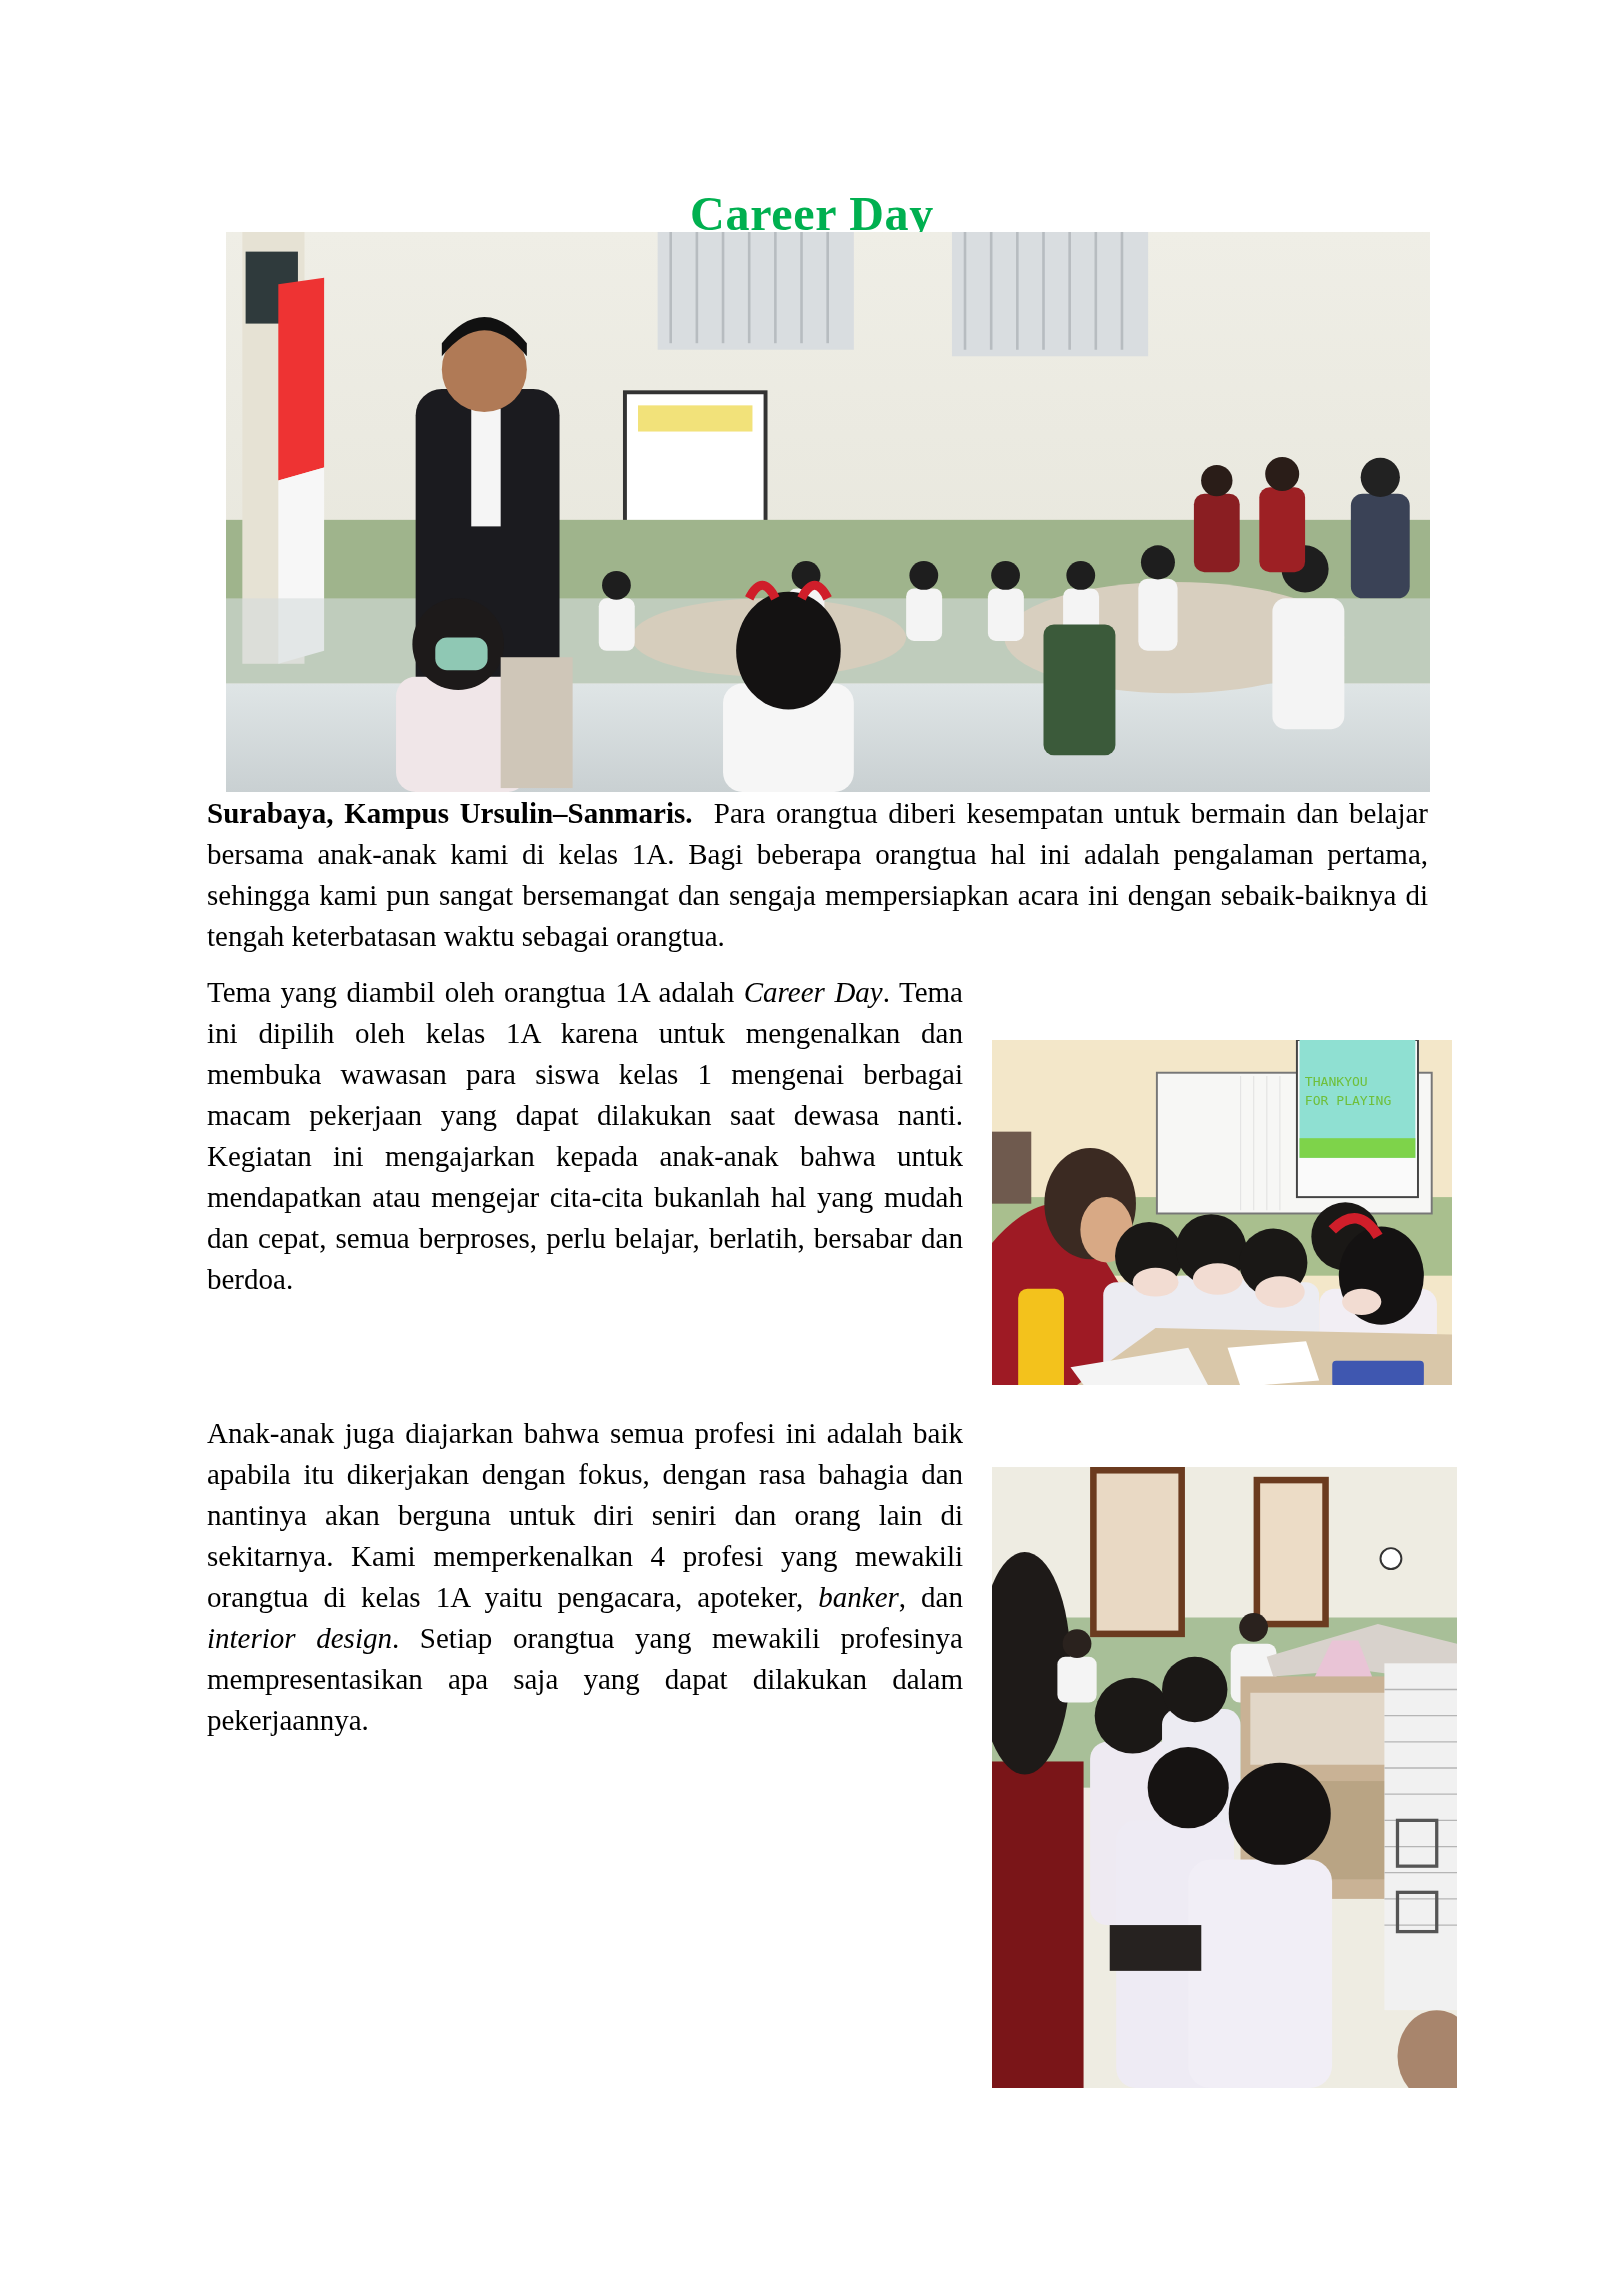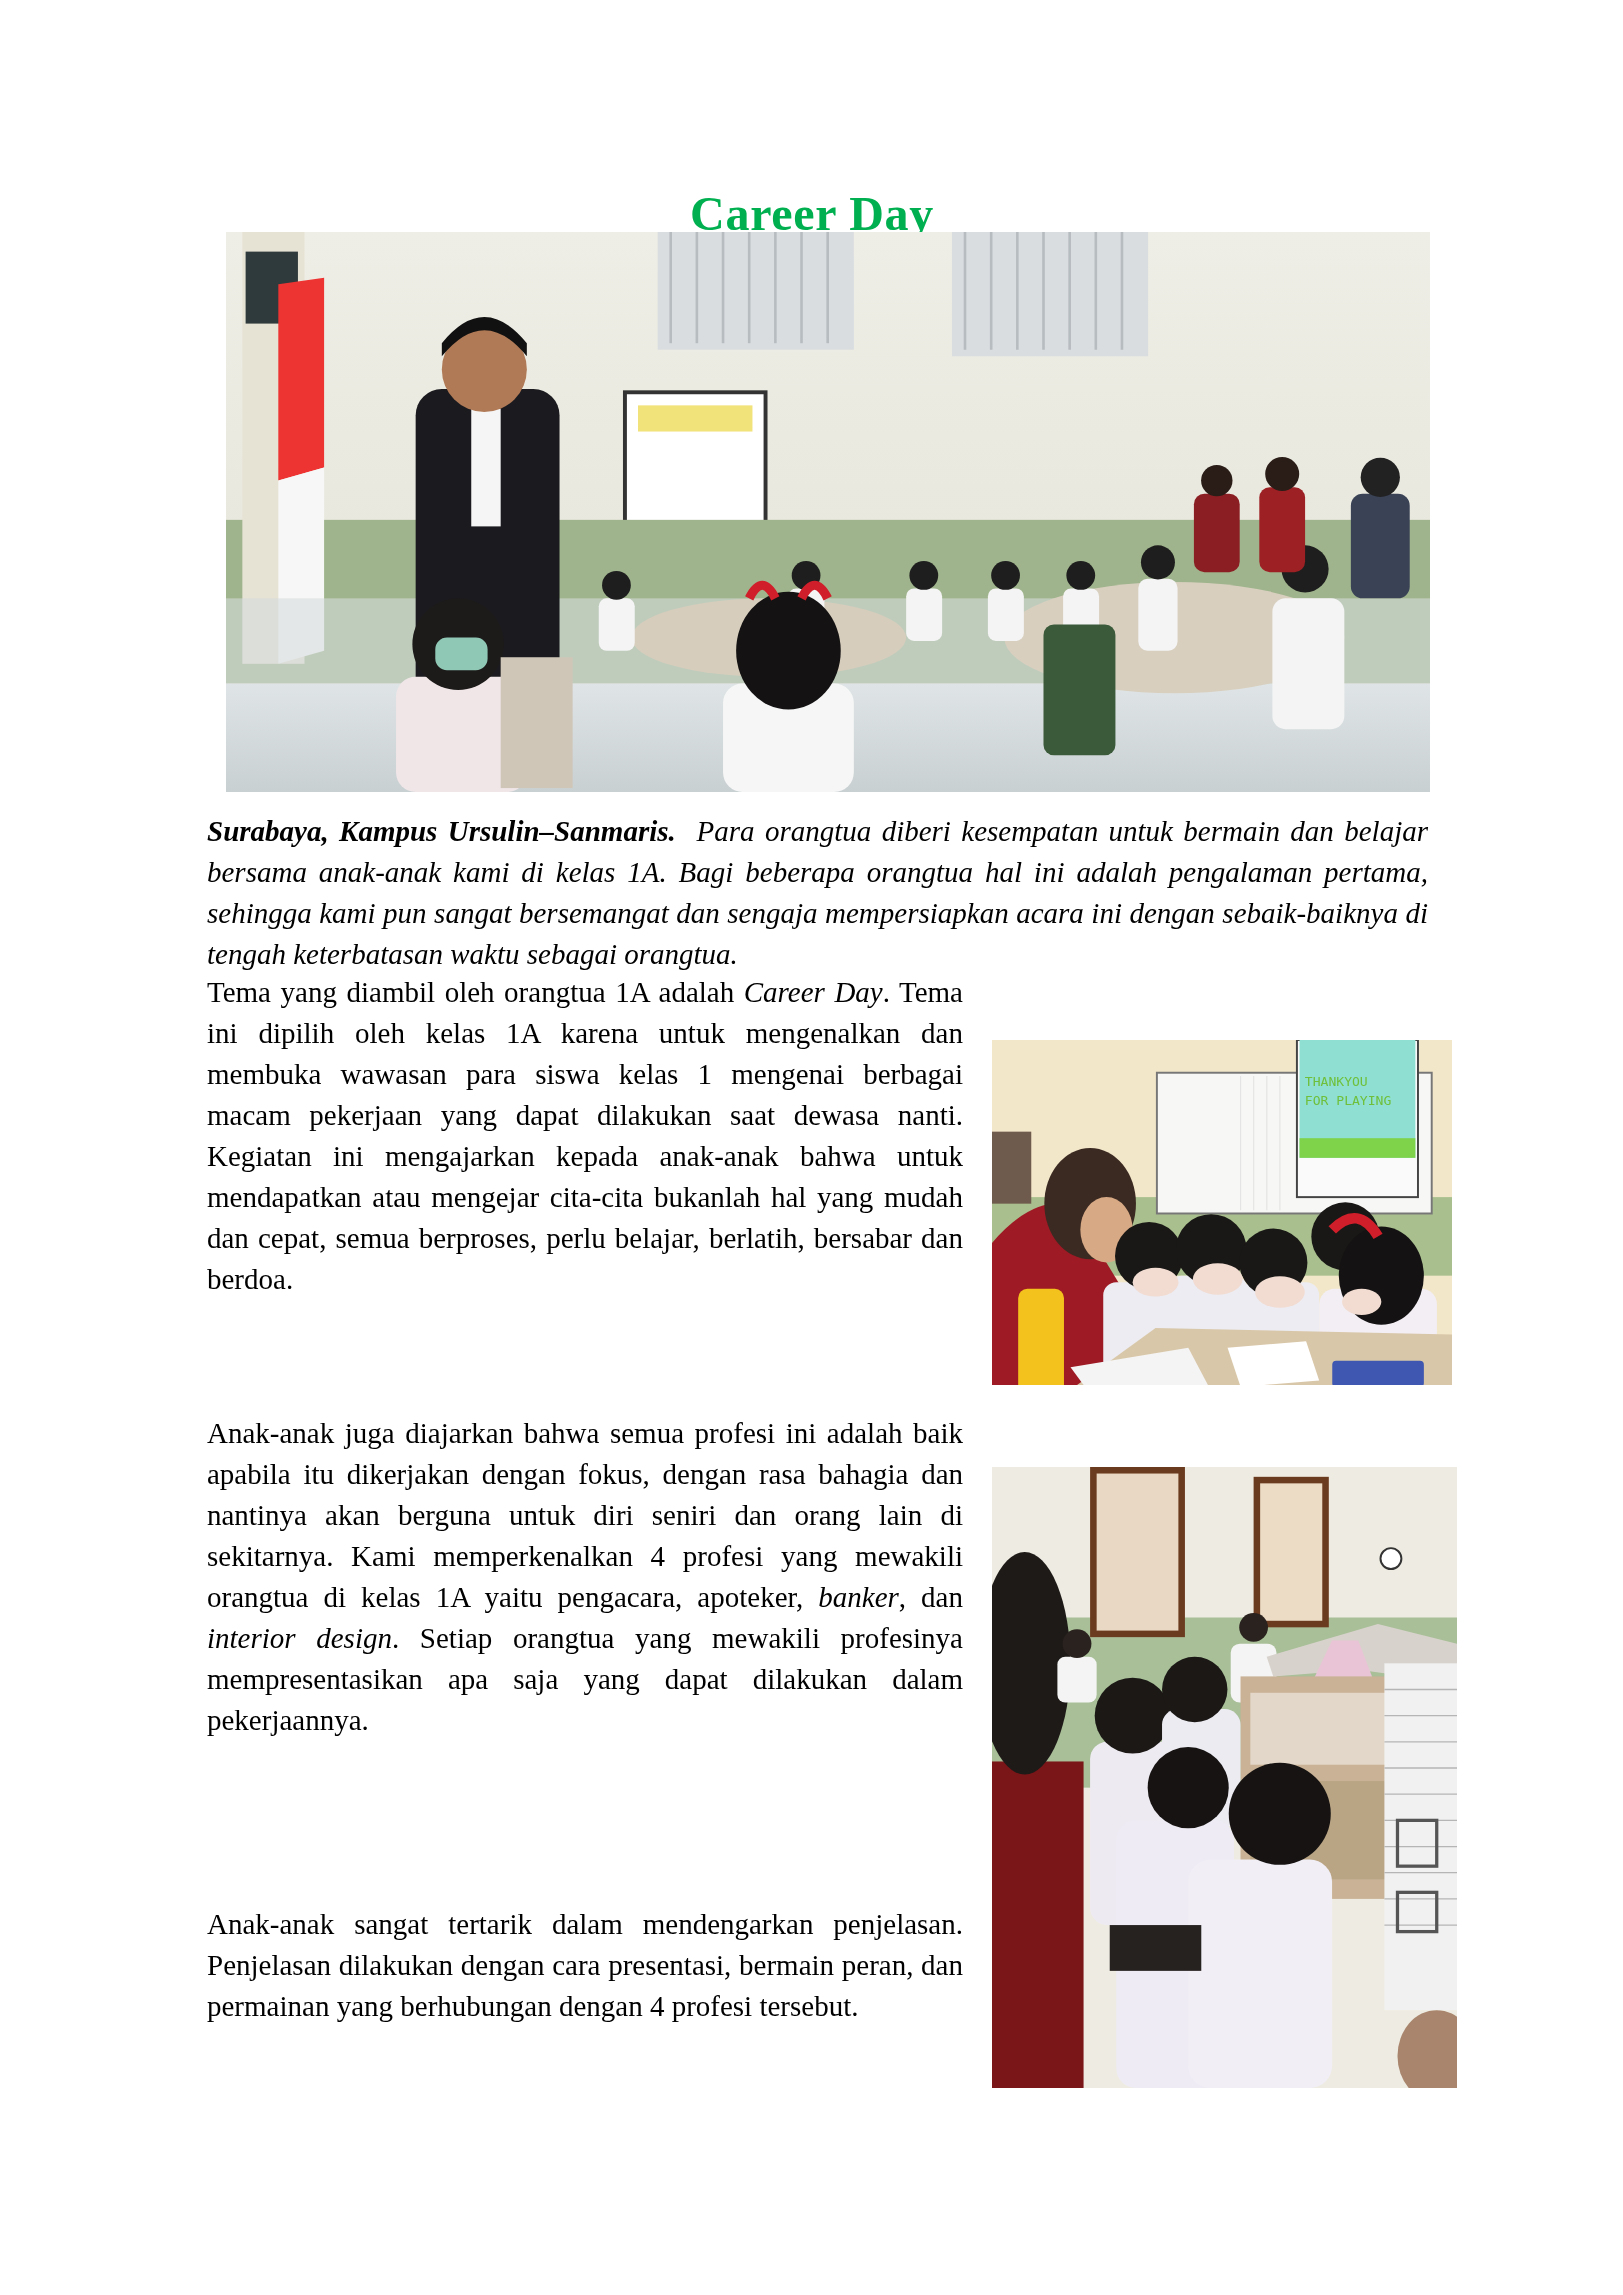--- a/index.html
+++ b/index.html
@@ -46,21 +46,21 @@
   .para {
     position: absolute;
     font-size: 29px;
     line-height: 41px;
     text-align: justify;
     text-align-last: left;
     margin: 0;
   }
   .para .bold { font-weight: bold; }
   .para .ital { font-style: italic; }
-  #para-intro { left: 207px; top: 811px; width: 1221px; font-style: italic; }
+  #para-intro { left: 207px; top: 793px; width: 1221px; }
   #para-theme { left: 207px; top: 972px; width: 756px; }
   #para-profesi { left: 207px; top: 1413px; width: 756px; }
   #para-minat { left: 207px; top: 1904px; width: 756px; }
 </style>
 </head>
 <body>
 
 <div class="page">
 
   <h1 class="title">Career Day</h1>
@@ -261,16 +261,15 @@
       <circle cx="310" cy="340" r="50" fill="#1b1816"></circle>
       <rect x="190" y="540" width="180" height="409" rx="30" fill="#eeebf4"></rect>
       <circle cx="300" cy="490" r="62" fill="#161312"></circle>
       <rect x="300" y="600" width="220" height="349" rx="34" fill="#f1eef6"></rect>
       <circle cx="440" cy="530" r="78" fill="#161312"></circle>
       <rect x="180" y="700" width="140" height="70" fill="#262220"></rect>
       <ellipse cx="680" cy="900" rx="60" ry="70" fill="#8a5a3a" opacity="0.7"></ellipse>
     </svg>
   </div>
 
-  <p class="para" id="para-minat"><span>Anak-anak sangat tertarik dalam mendengarkan penjelasan. Penjelasan dilakukan dengan cara presentasi, bermain peran, dan permainan yang berhubungan dengan 4 profesi tersebut.</span></p>
 
 </div>
 
 
 </body></html>

